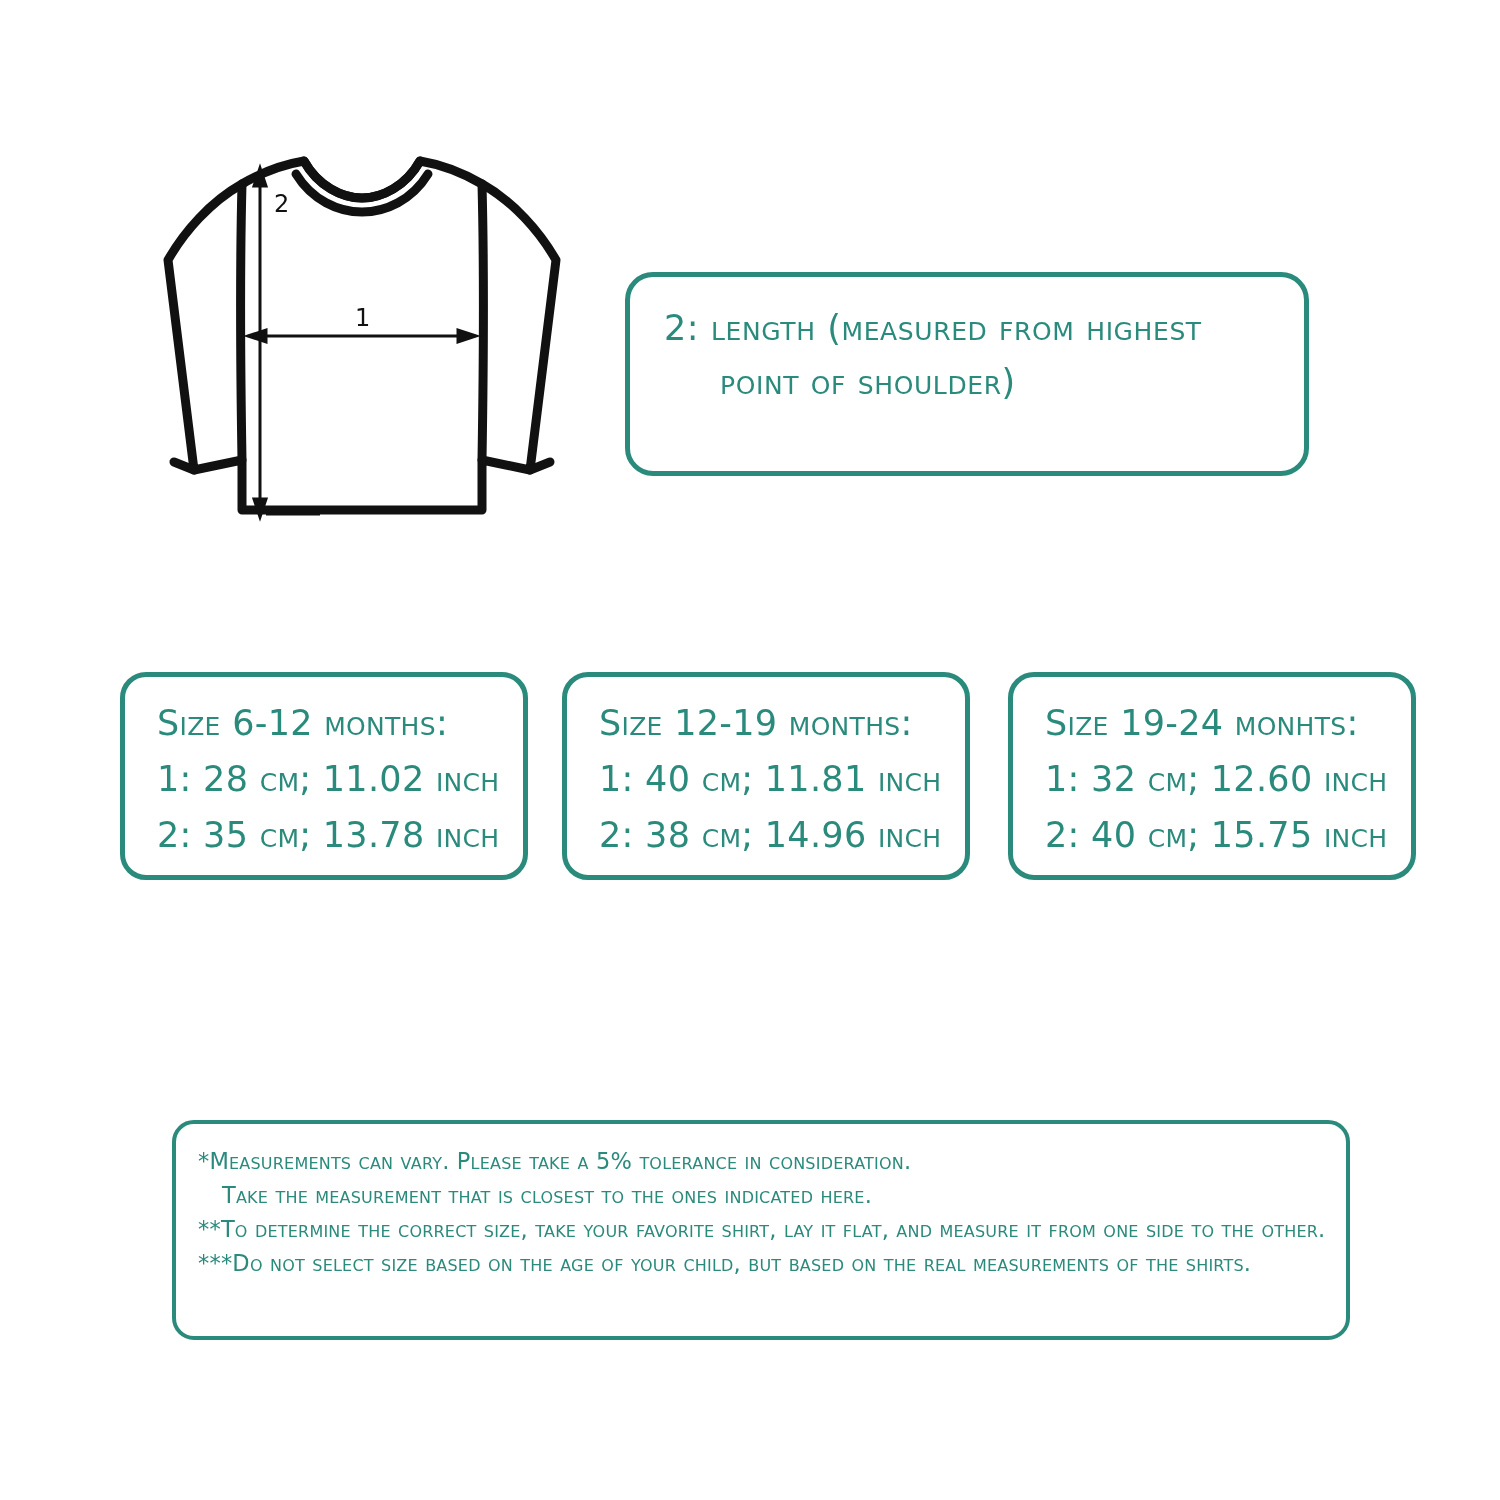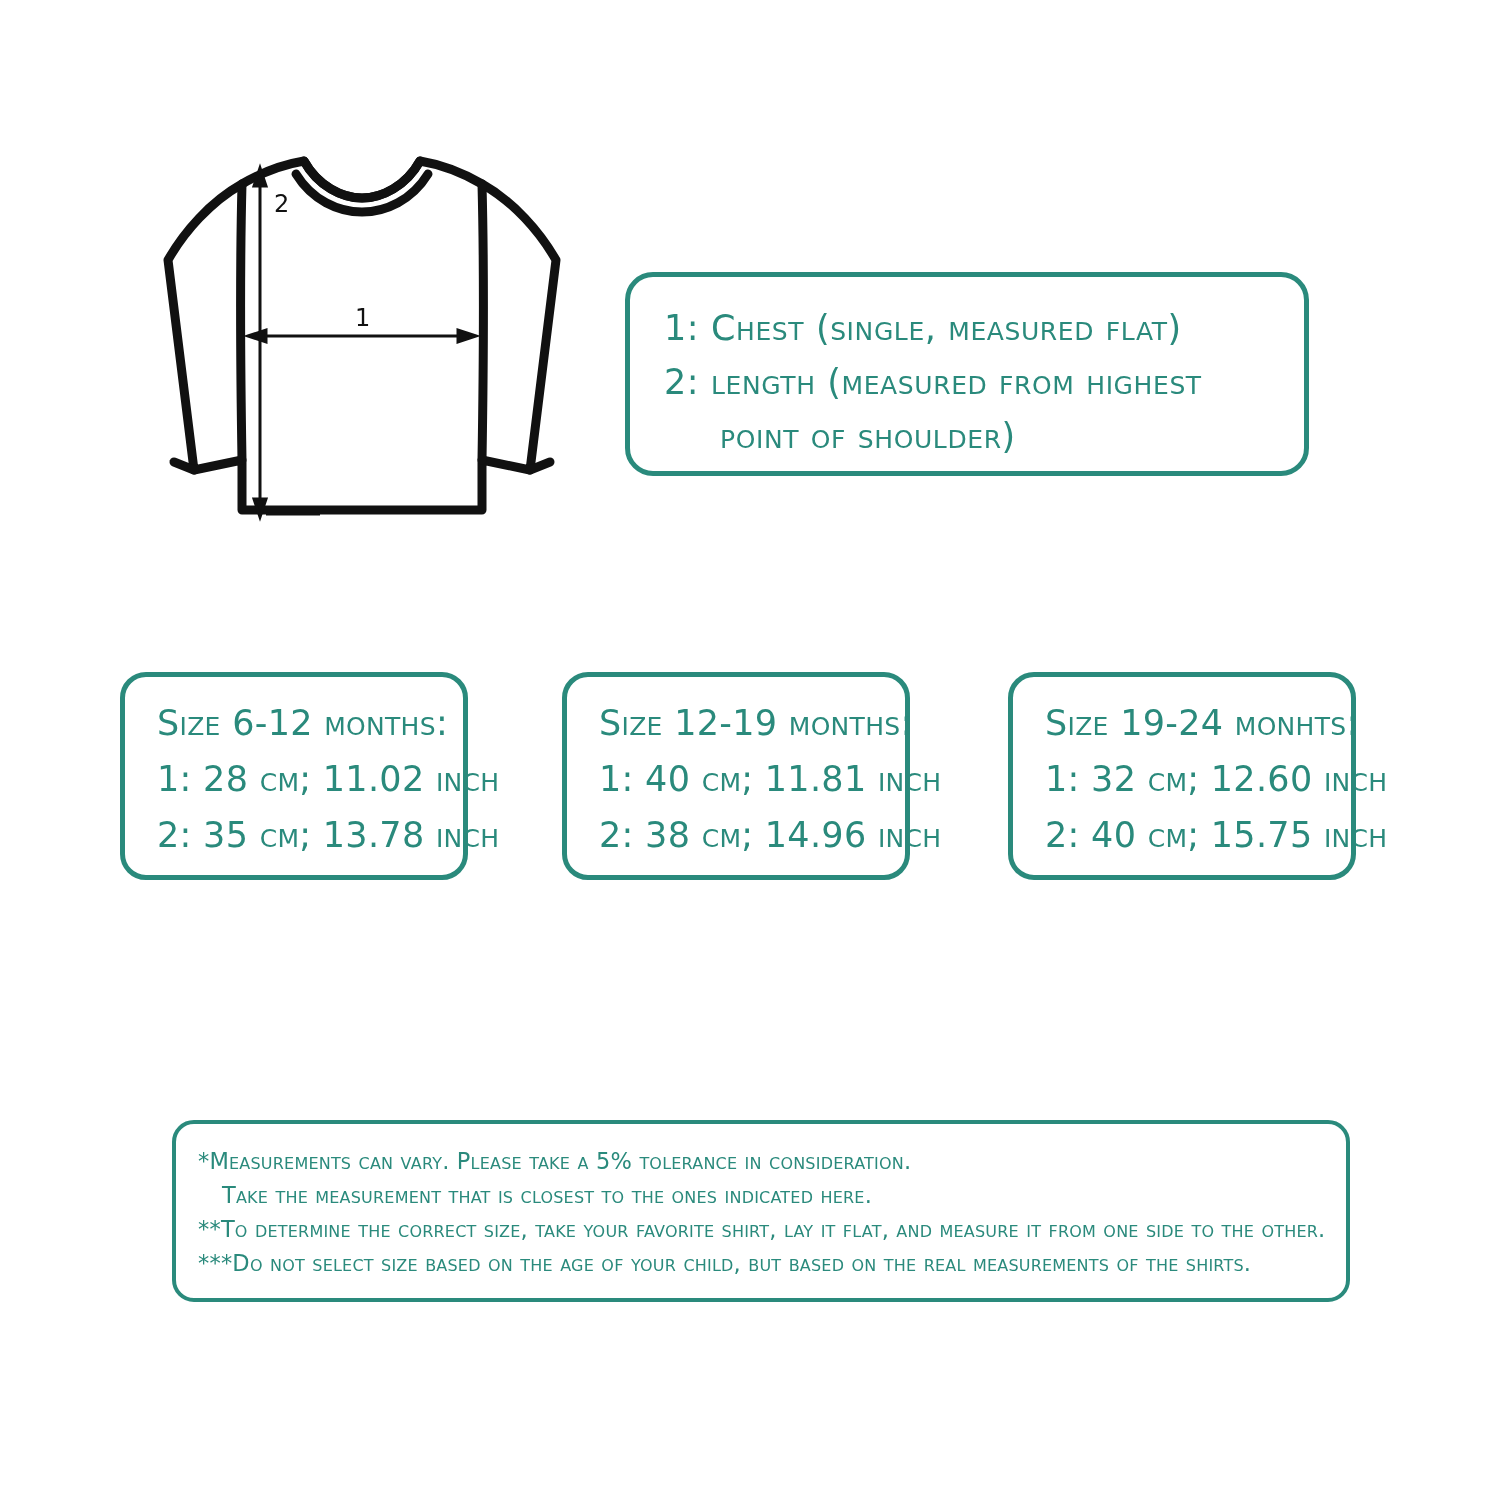--- a/index.html
+++ b/index.html
@@ -51,21 +51,21 @@
     white-space: nowrap;
   }
   .legend-line.indent {
     padding-left: 56px;
   }
 
   
   .size-box {
     position: absolute;
     top: 672px;
-    width: 348px;
+    width: 408px;
     height: 208px;
     border: 5px solid #2a8a7c;
     border-radius: 26px;
     box-sizing: border-box;
     padding: 18px 0 0 32px;
   }
   #size-box-1 { left: 120px; }
   #size-box-2 { left: 562px; }
   #size-box-3 { left: 1008px; }
   .size-title, .size-line {
@@ -75,21 +75,21 @@
     white-space: nowrap;
     letter-spacing: 0.3px;
   }
 
   
   .notes-box {
     position: absolute;
     left: 172px;
     top: 1120px;
     width: 1178px;
-    height: 182px;
+    height: 220px;
     border: 4px solid #2a8a7c;
     border-radius: 22px;
     box-sizing: border-box;
     padding: 20px 22px 0 22px;
   }
   .note-line {
     color: #2a8a7c;
     font-size: 22.5px;
     line-height: 34px;
     white-space: nowrap;
@@ -150,21 +150,20 @@
 
         <line x1="176" y1="374" x2="230" y2="374" stroke-width="3"></line>
       </g>
 
       <text x="184" y="72" font-family="'DejaVu Sans', sans-serif" font-size="24" fill="#111111">2</text>
       <text x="265" y="186" font-family="'DejaVu Sans', sans-serif" font-size="24" fill="#111111">1</text>
     </svg>
   </div>
 
   <div class="legend-box">
-    <div class="legend-line sc">1: Chest (single, measured flat)</div>
     <div class="legend-line sc">2: length (measured from highest</div>
     <div class="legend-line sc indent">point of shoulder)</div>
   </div>
 
   <div class="size-box" id="size-box-1">
     <div class="size-title sc">Size 6-12 months:</div>
     <div class="size-line sc">1: 28 cm; 11.02 inch</div>
     <div class="size-line sc">2: 35 cm; 13.78 inch</div>
   </div>
 

